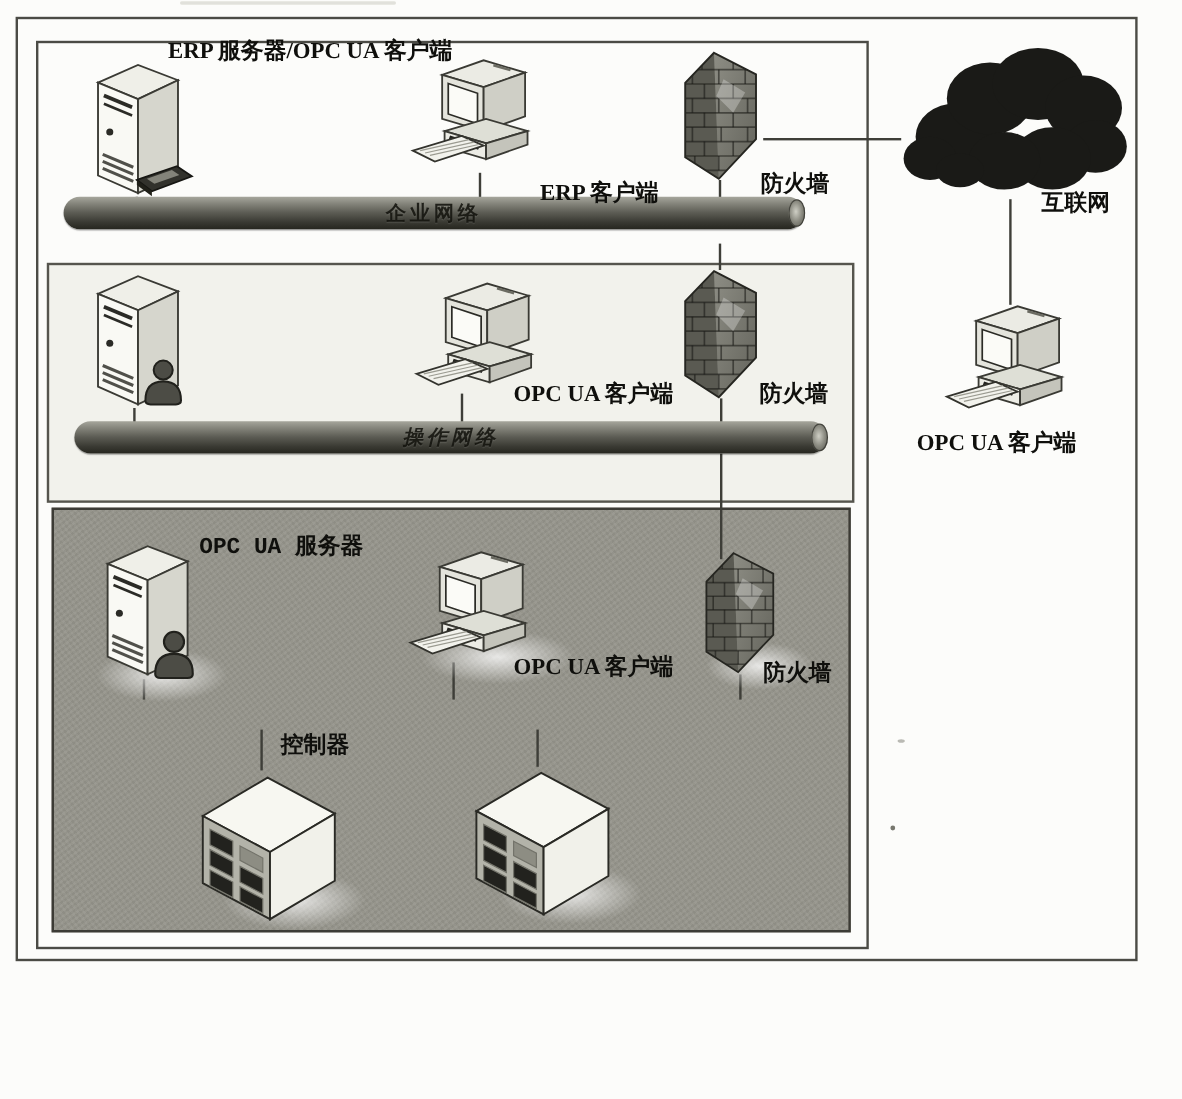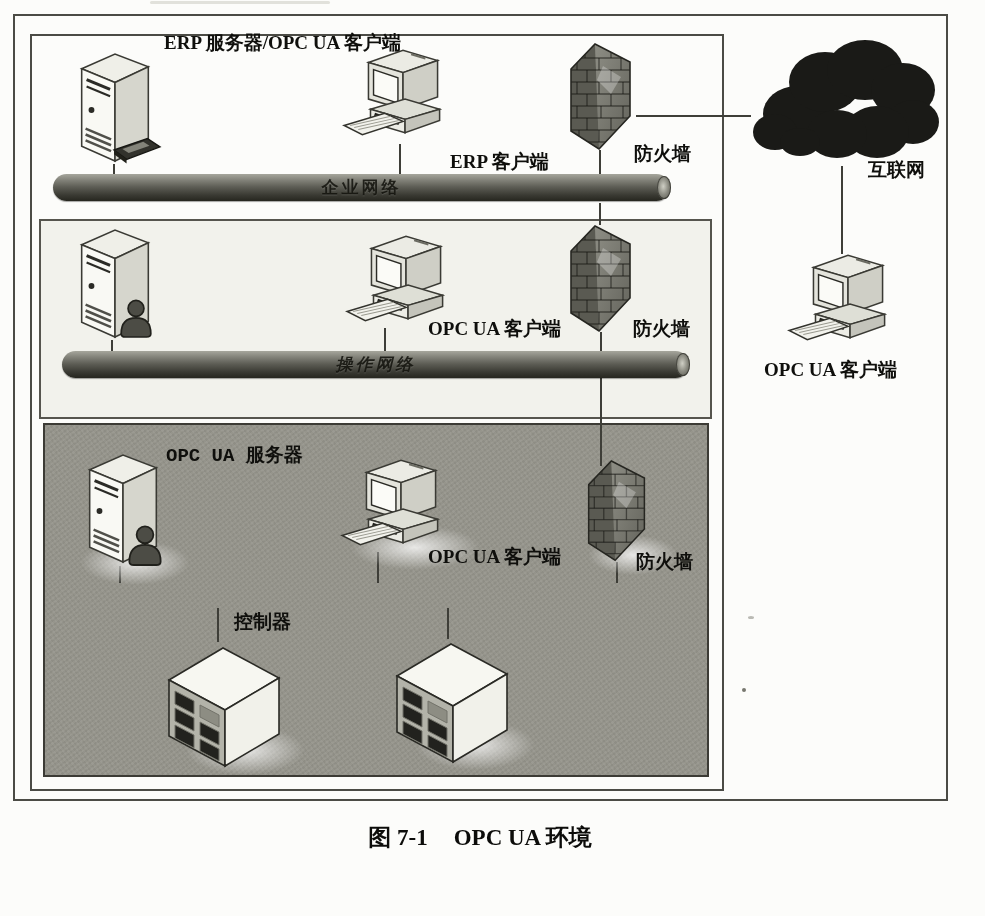--- a/index.html
+++ b/index.html
@@ -170,21 +170,21 @@
   <div class="vline" style="left:384px;top:328px;height:25px;"></div>
   <div class="vline" style="left:600px;top:332px;height:21px;"></div>
   <div class="vline" style="left:600px;top:378px;height:88px;"></div>
   <div class="vline" style="left:119px;top:566px;height:17px;"></div>
   <div class="vline" style="left:377px;top:552px;height:31px;"></div>
   <div class="vline" style="left:616px;top:562px;height:21px;"></div>
   <div class="vline" style="left:217px;top:608px;height:34px;"></div>
   <div class="vline" style="left:447px;top:608px;height:31px;"></div>
   <div class="vline" style="left:841px;top:166px;height:88px;"></div>
 
-  <div class="netbar" style="left:53px;top:174px;width:617px;justify-content:center;">
+  <div class="netbar" style="left:53px;top:164px;width:617px;justify-content:center;">
     <span class="netbar-label">企业网络</span>
   </div>
   <div class="netbar" style="left:62px;top:351px;width:627px;font-style:italic;">
     <span class="netbar-label">操作网络</span>
   </div>
 
   <div class="halo" style="left:80px;top:540px;width:110px;height:45px;"></div>
   <div class="halo" style="left:350px;top:525px;width:130px;height:45px;"></div>
   <div class="halo" style="left:588px;top:535px;width:90px;height:40px;"></div>
   <div class="halo" style="left:185px;top:725px;width:120px;height:50px;"></div>
@@ -235,32 +235,29 @@
       <use href="#sym-controller"></use>
     </svg>
   <svg class="icon" style="left:388px;top:634px;width:126px;height:132px;">
       <use href="#sym-controller"></use>
     </svg>
 
   <svg class="icon" style="left:785px;top:250px;width:124px;height:100px;">
       <use href="#sym-desktop"></use>
     </svg>
 
-  <div class="lbl" style="left:140px;top:32px;margin-left:24px;">ERP 服务器/OPC UA 客户端</div>
+  <div class="lbl" style="left:140px;top:32px;">ERP 服务器/OPC UA 客户端</div>
   <div class="lbl" style="left:450px;top:151px;">ERP 客户端</div>
   <div class="lbl" style="left:634px;top:143px;">防火墙</div>
 
   <div class="lbl" style="left:428px;top:318px;">OPC UA 客户端</div>
   <div class="lbl" style="left:633px;top:318px;">防火墙</div>
 
   <div class="lbl" style="left:166px;top:446px;font-family:Liberation Mono, monospace;">OPC UA 服务器</div>
   <div class="lbl" style="left:428px;top:546px;">OPC UA 客户端</div>
   <div class="lbl" style="left:636px;top:551px;">防火墙</div>
   <div class="lbl" style="left:234px;top:611px;">控制器</div>
 
   <div class="lbl" style="left:868px;top:159px;">互联网</div>
   <div class="lbl" style="left:764px;top:359px;">OPC UA 客户端</div>
 
-  <div class="caption">
-    <span>图 7-1</span><span class="gap"></span><span>OPC UA 环境</span>
-  </div>
 
 </div>
 
 </body></html>

